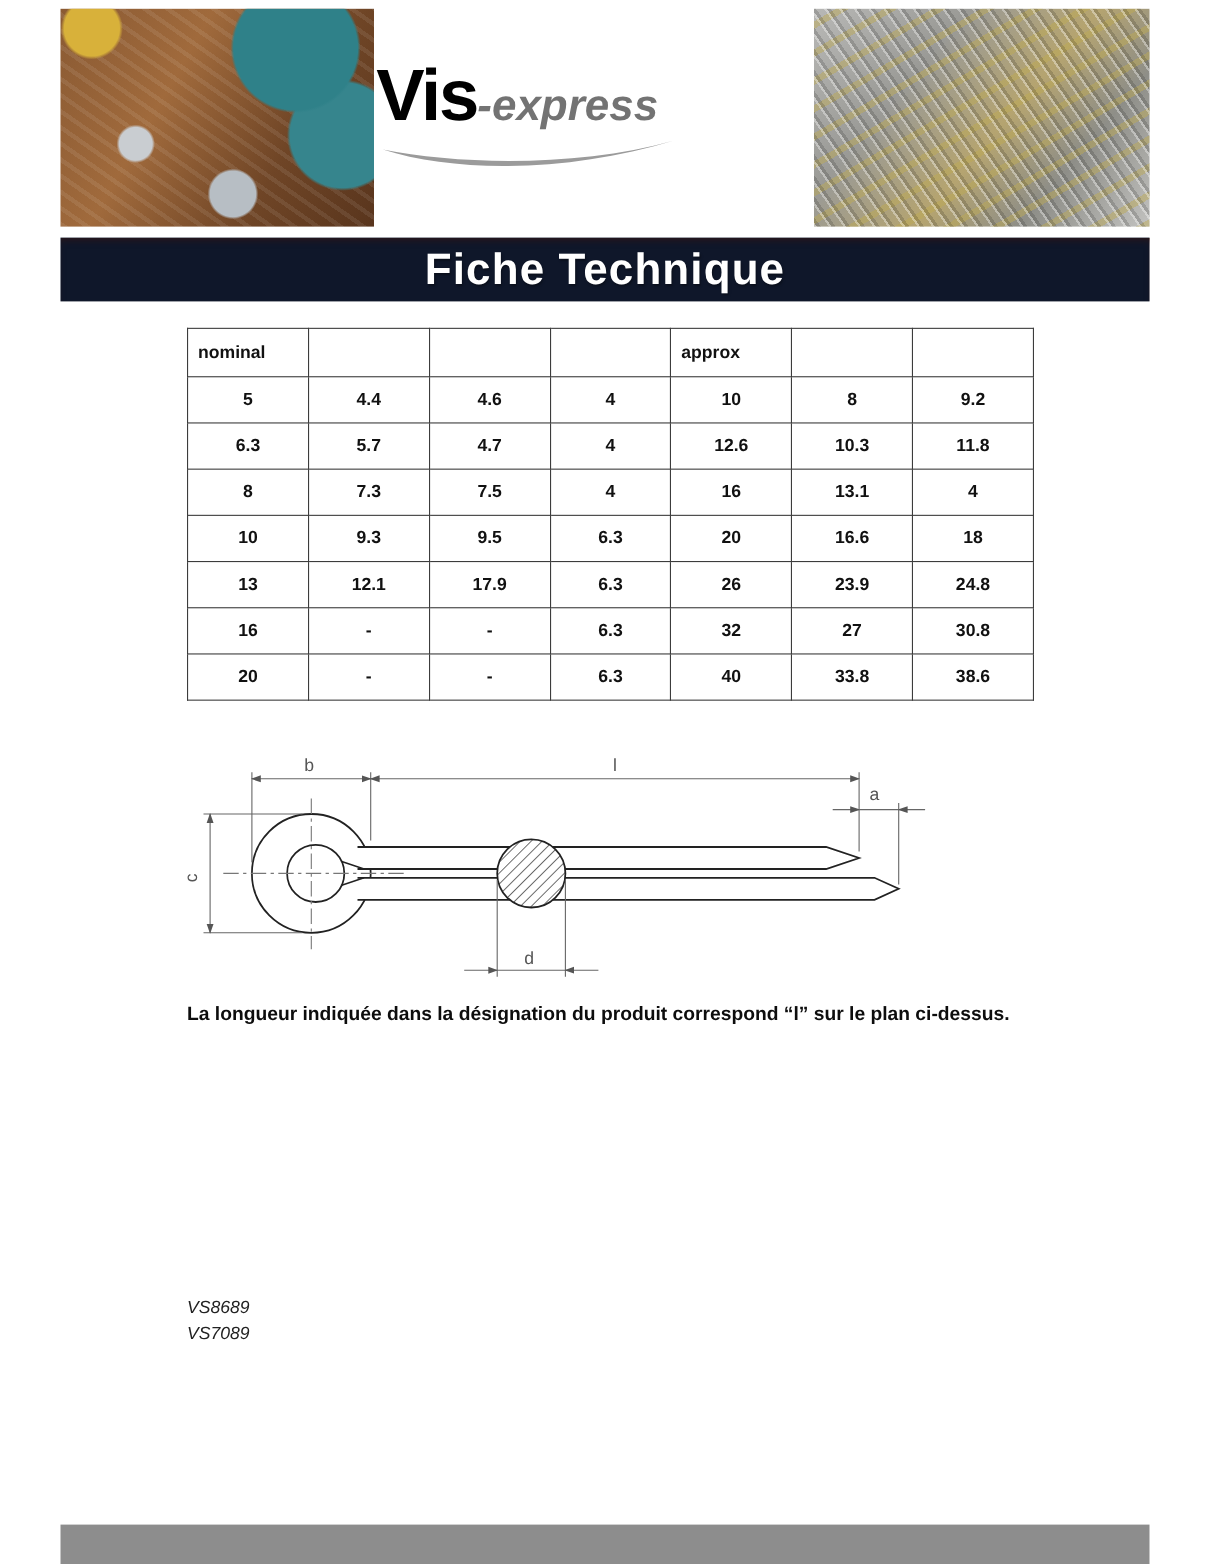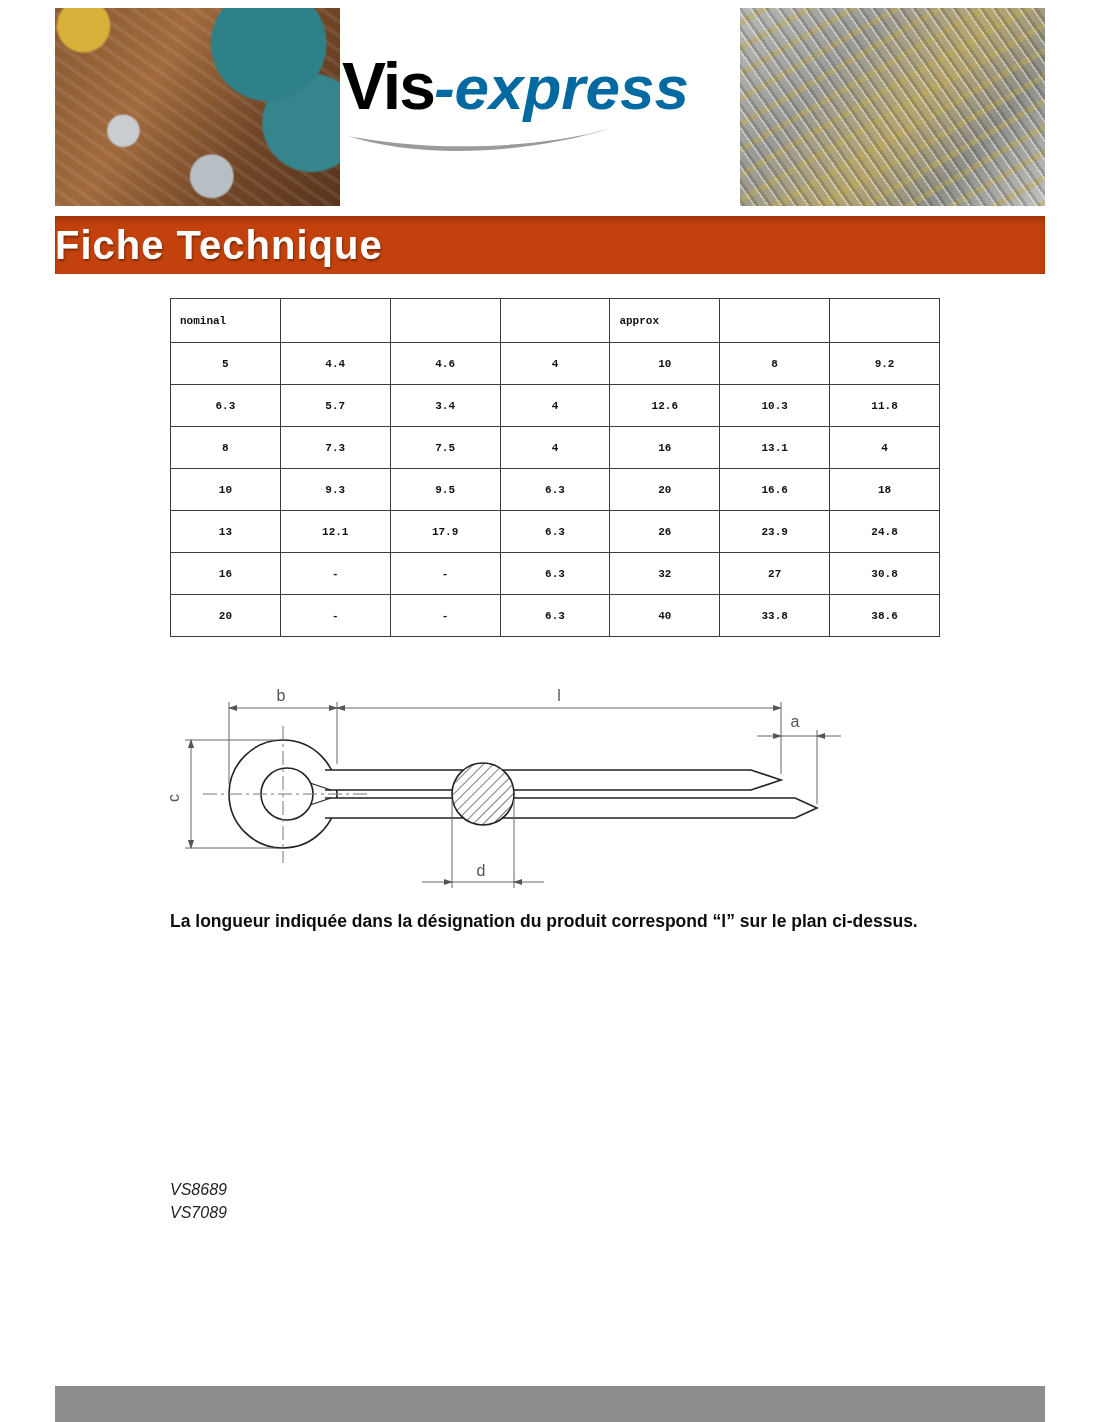--- a/index.html
+++ b/index.html
@@ -32,41 +32,41 @@
       repeating-linear-gradient(55deg, rgba(255,255,255,.35) 0 2px, rgba(0,0,0,.15) 2px 5px, transparent 5px 11px),
       repeating-linear-gradient(-30deg, rgba(190,170,80,.45) 0 6px, transparent 6px 22px),
       linear-gradient(130deg, #b8b8b6 0%, #9a9a96 30%, #b5a470 55%, #8e8e88 75%, #c2c2c0 100%);
   }
   .logo { position:absolute; left:287px; top:40px; width:400px; }
   .logo-text { white-space:nowrap; }
   .logo-vis {
     font-size:66px; font-weight:bold; color:#000000; letter-spacing:-2px;
   }
   .logo-express {
-    font-size:62px; font-weight:bold; font-style:italic; color:#0369a1;
+    font-size:40px; font-weight:bold; font-style:italic; color:#737373;
   }
   .logo-swoosh { display:block; margin-top:2px; margin-left:4px; }
 
   
   .banner {
     position:absolute; top:216px; left:55px; right:55px; height:58px;
-    background:#c2410c;
-    display:flex; align-items:center; justify-content:flex-start;
+    background:#0f172a;
+    display:flex; align-items:center; justify-content:center;
     box-shadow: inset 0 5px 8px -4px rgba(80,20,0,.55);
   }
   .banner-title {
     color:#ffffff; font-size:40px; font-weight:bold; letter-spacing:1px;
     text-shadow:1px 2px 2px rgba(0,0,0,.35);
   }
 
   
   table.spec {
     position:absolute; top:298px; left:170px; width:770px;
     border-collapse:collapse; table-layout:fixed;
-    font-weight:bold; font-size:11px; color:#111;font-family:Liberation Mono, monospace;
+    font-weight:bold; font-size:16px; color:#111;
   }
   .spec th, .spec td {
     border:1px solid #3c3c3c; height:42px; vertical-align:middle;
   }
   .spec th { text-align:left; padding-left:9px; height:44px; }
   .spec td { text-align:center; }
 
   
   .diagram { position:absolute; top:688px; left:163px; width:775px; height:218px; }
   .dim-label {
@@ -135,21 +135,21 @@
           <td>4.4</td>
           <td>4.6</td>
           <td>4</td>
           <td>10</td>
           <td>8</td>
           <td>9.2</td>
         </tr>
         <tr>
           <td>6.3</td>
           <td>5.7</td>
-          <td>3.4</td>
+          <td>4.7</td>
           <td>4</td>
           <td>12.6</td>
           <td>10.3</td>
           <td>11.8</td>
         </tr>
         <tr>
           <td>8</td>
           <td>7.3</td>
           <td>7.5</td>
           <td>4</td>

